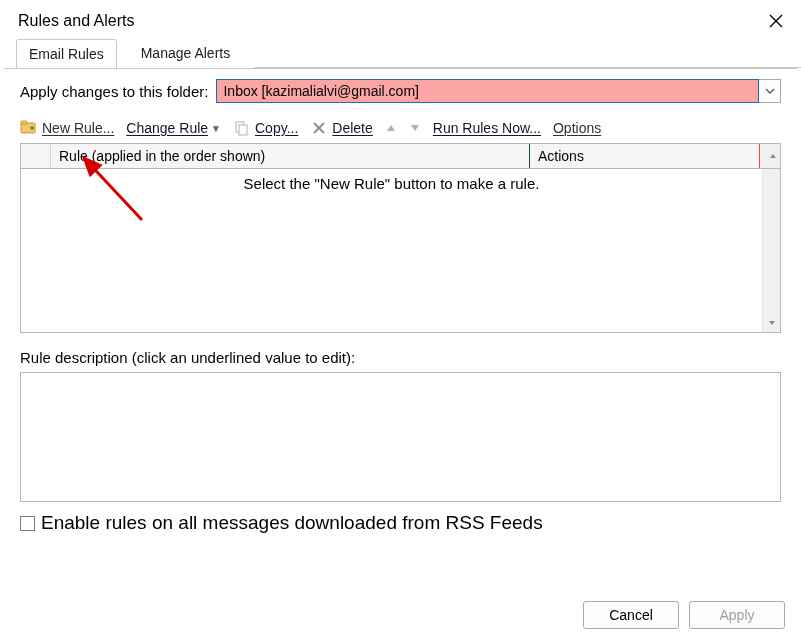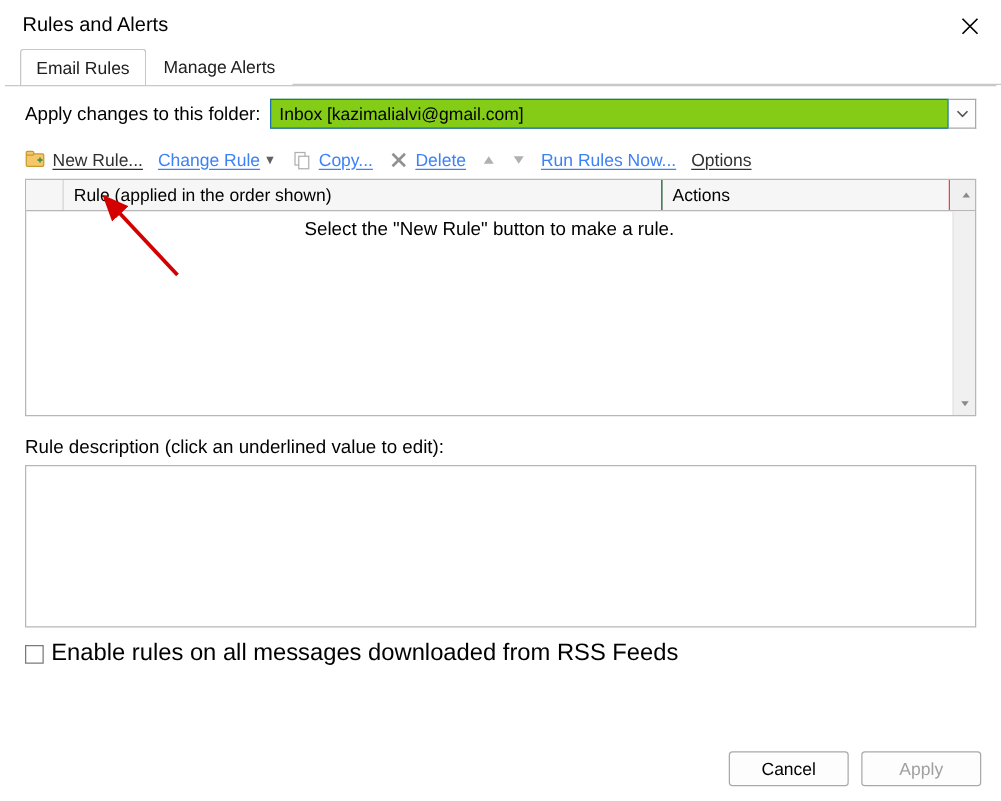--- a/index.html
+++ b/index.html
@@ -5,40 +5,40 @@
     * { margin: 0; padding: 0; box-sizing: border-box; font-family: "Segoe UI", Tahoma, sans-serif; }
     html, body { width: 801px; height: 641px; background: #ffffff; overflow: hidden; }
     .window { width: 100%; height: 100%; display: flex; flex-direction: column; position: relative; }
 
     
     .title-bar { display: flex; align-items: center; justify-content: space-between; padding: 10px 14px 6px 18px; }
     .title-text { font-size: 16px; color: #000; }
     .close-icon { width: 22px; height: 22px; display: flex; align-items: center; justify-content: center; cursor: pointer; }
 
     
-    .tabs-row { display: flex; column-gap: 2px; padding-left: 16px; }
+    .tabs-row { display: flex; column-gap: 12px; padding-left: 16px; }
     .tab { padding: 6px 12px 6px 12px; font-size: 14px; color: #202020; cursor: pointer; position: relative; top: 1px; background: #fff; }
     .tab.active { border: 1px solid #c8c8c8; border-bottom: 1px solid #fff; border-radius: 3px 3px 0 0; }
     .tab-separator { height: 1px; background: #c8c8c8; flex: 1; align-self: flex-end; margin-bottom: 0; }
 
     .tab-panel { border-top: 1px solid #c8c8c8; margin: 0 4px 0 4px; padding: 10px 16px 0 16px; flex: 1; display: flex; flex-direction: column; position: relative; }
 
     
     .folder-row { display: flex; align-items: center; margin-bottom: 12px; }
     .folder-label { font-size: 15px; color: #000; margin-right: 8px; }
     .folder-select-wrap { flex: 1; display: flex; }
-    .folder-select { flex: 1; border: 1px solid #1a6fb0; background: #84cc16; padding: 3px 6px; font-size: 14px; color: #000; }
+    .folder-select { flex: 1; border: 1px solid #1a6fb0; background: #fca5a5; padding: 3px 6px; font-size: 14px; color: #000; }
     .folder-dd { width: 22px; border: 1px solid #a9a9a9; border-left: none; display: flex; align-items: center; justify-content: center; background: #fdfdfd; }
 
     
     .toolbar { display: flex; align-items: center; column-gap: 12px; padding: 4px 0 6px 0; }
     .tb-item { display: inline-flex; align-items: center; font-size: 14px; color: #303030; cursor: pointer; }
     .tb-item .label { text-decoration: underline; text-underline-offset: 2px; }
     .tb-item.disabled { color: #808080; cursor: default; }
-    .tb-item.disabled .label { color: #3b82f6; }
+    .tb-item.disabled .label { color: #0f172a; }
     .tb-item .opt-label { text-decoration: underline; text-underline-offset: 2px; text-decoration-thickness: 1px; font-weight: 500; }
     .chev { font-size: 10px; margin-left: 3px; color: #606060; }
     .ico { width: 18px; height: 18px; margin-right: 4px; display: inline-flex; align-items: center; justify-content: center; }
 
     
     .rules-table { border: 1px solid #b7b7b7; display: flex; flex-direction: column; height: 190px; }
     .rt-head { display: flex; background: #f6f6f6; border-bottom: 1px solid #b7b7b7; }
     .rt-col { padding: 4px 8px; font-size: 14px; }
     .rt-col.icon-col { width: 30px; border-right: 1px solid #d3d3d3; }
     .rt-col.rule-col { flex: 1; border-right: 1px solid #14532d; }

